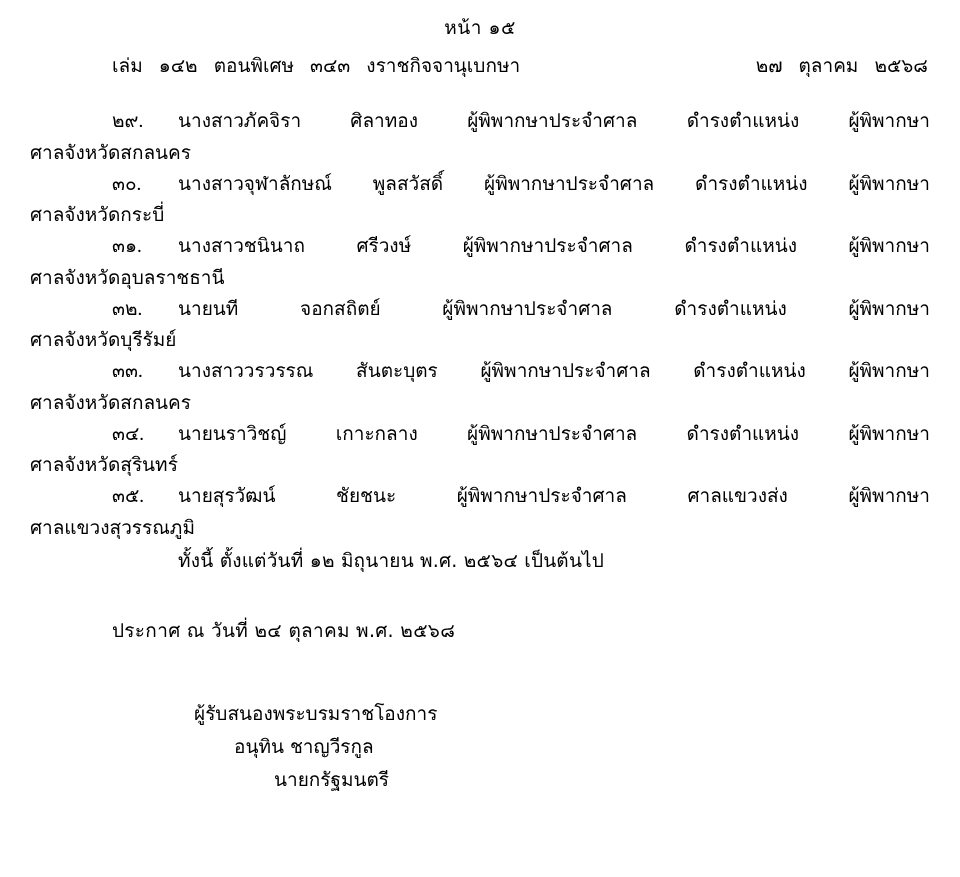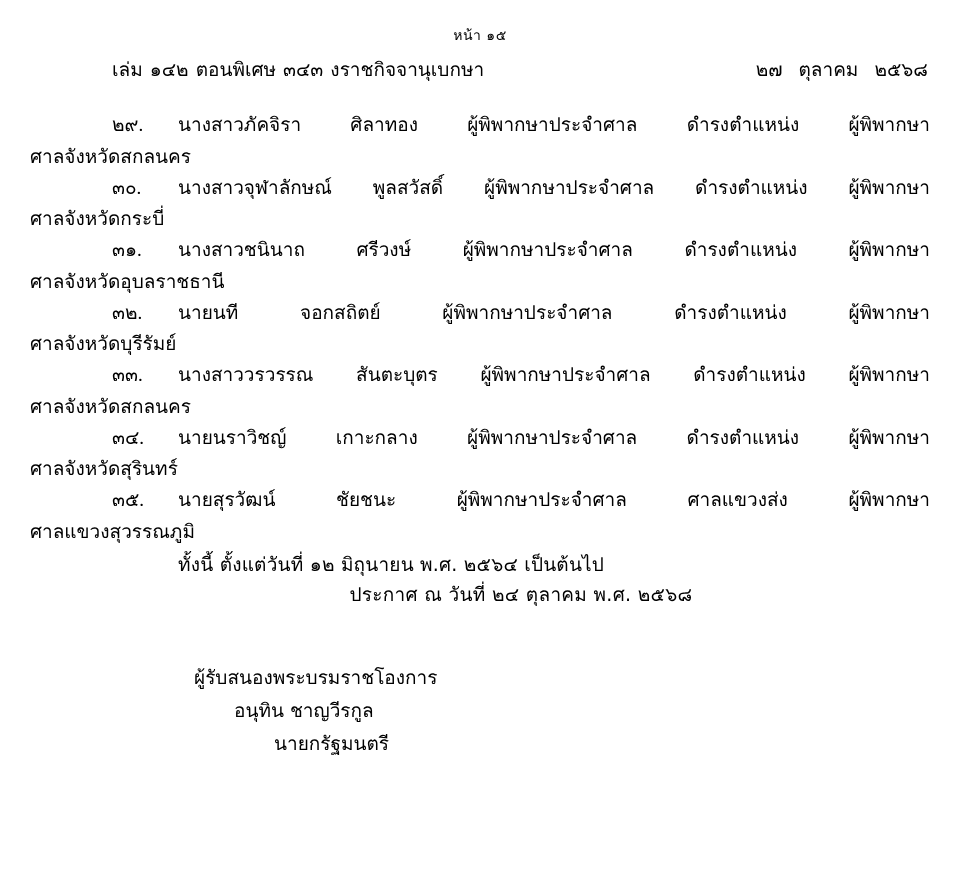--- a/index.html
+++ b/index.html
@@ -16,34 +16,34 @@
   }
   .page {
     position: relative;
     width: 960px;
     height: 877px;
     box-sizing: border-box;
     padding: 0;
   }
   .page-number {
     text-align: center;
-    font-size: 14px;
-    margin-top: 24px;
+    font-size: 19px;
+    margin-top: 12px;
     letter-spacing: 0.5px;
   }
   .header-row {
     display: flex;
     align-items: baseline;
     font-size: 19px;
     margin-top: 8px;
     padding: 0 28px 0 112px;
   }
   .header-left {
     display: flex;
-    gap: 7px;
+    gap: 16px;
     white-space: nowrap;
   }
   .header-center {
     flex: 0 0 auto;
     white-space: nowrap;
   }
   .header-right {
     margin-left: auto;
     display: flex;
     gap: 16px;
@@ -79,22 +79,23 @@
     text-align-last: justify;
   }
   .note-line {
     font-size: 19px;
     line-height: 1.62;
     margin-top: 2px;
     margin-left: 66px;
     letter-spacing: 0.2px;
   }
   .announce {
-    text-align: center;
+    text-align: left;
     font-size: 19px;
+    margin-top: 40px;
     letter-spacing: 0.3px;
   }
   .sign-block {
     margin-top: 52px;
     padding-left: 82px;
     font-size: 19px;
     line-height: 1.72;
   }
   .sign-1 { margin-left: 0; }
   .sign-2 { margin-left: 40px; }

